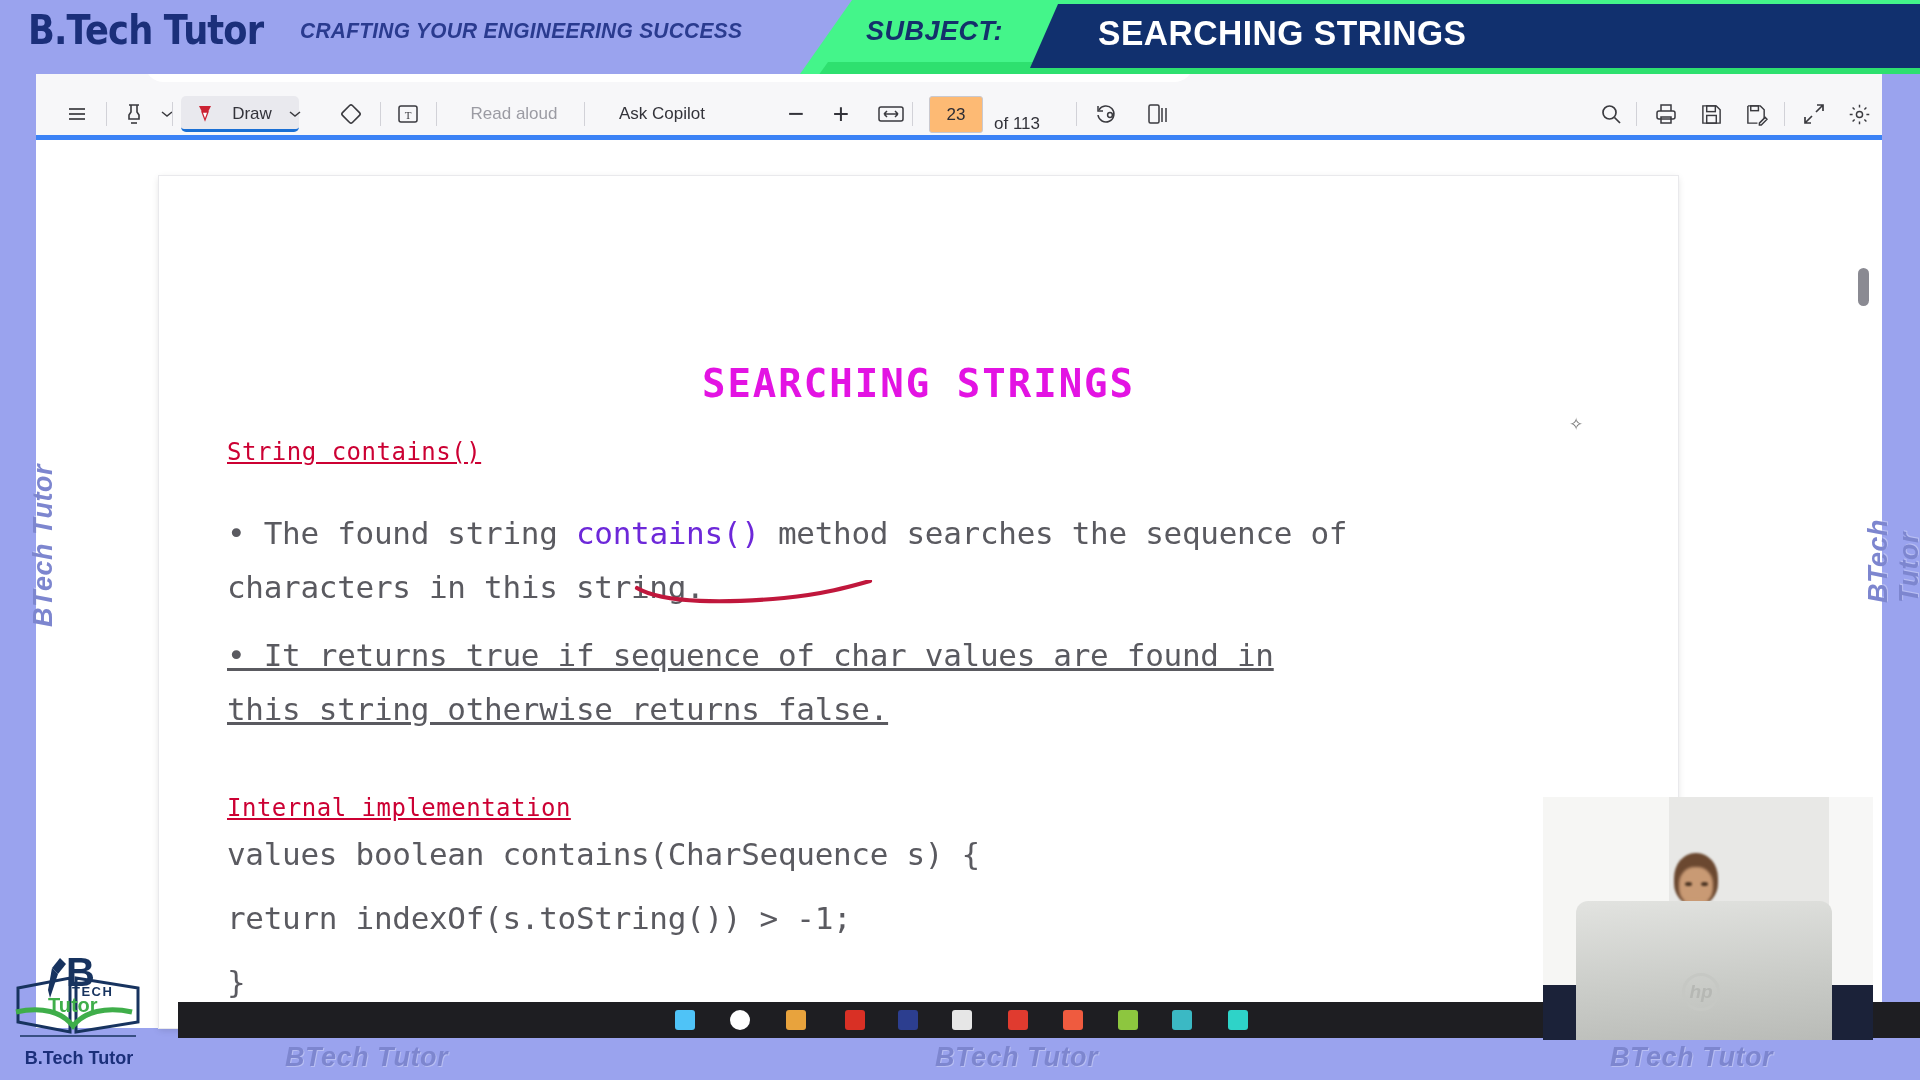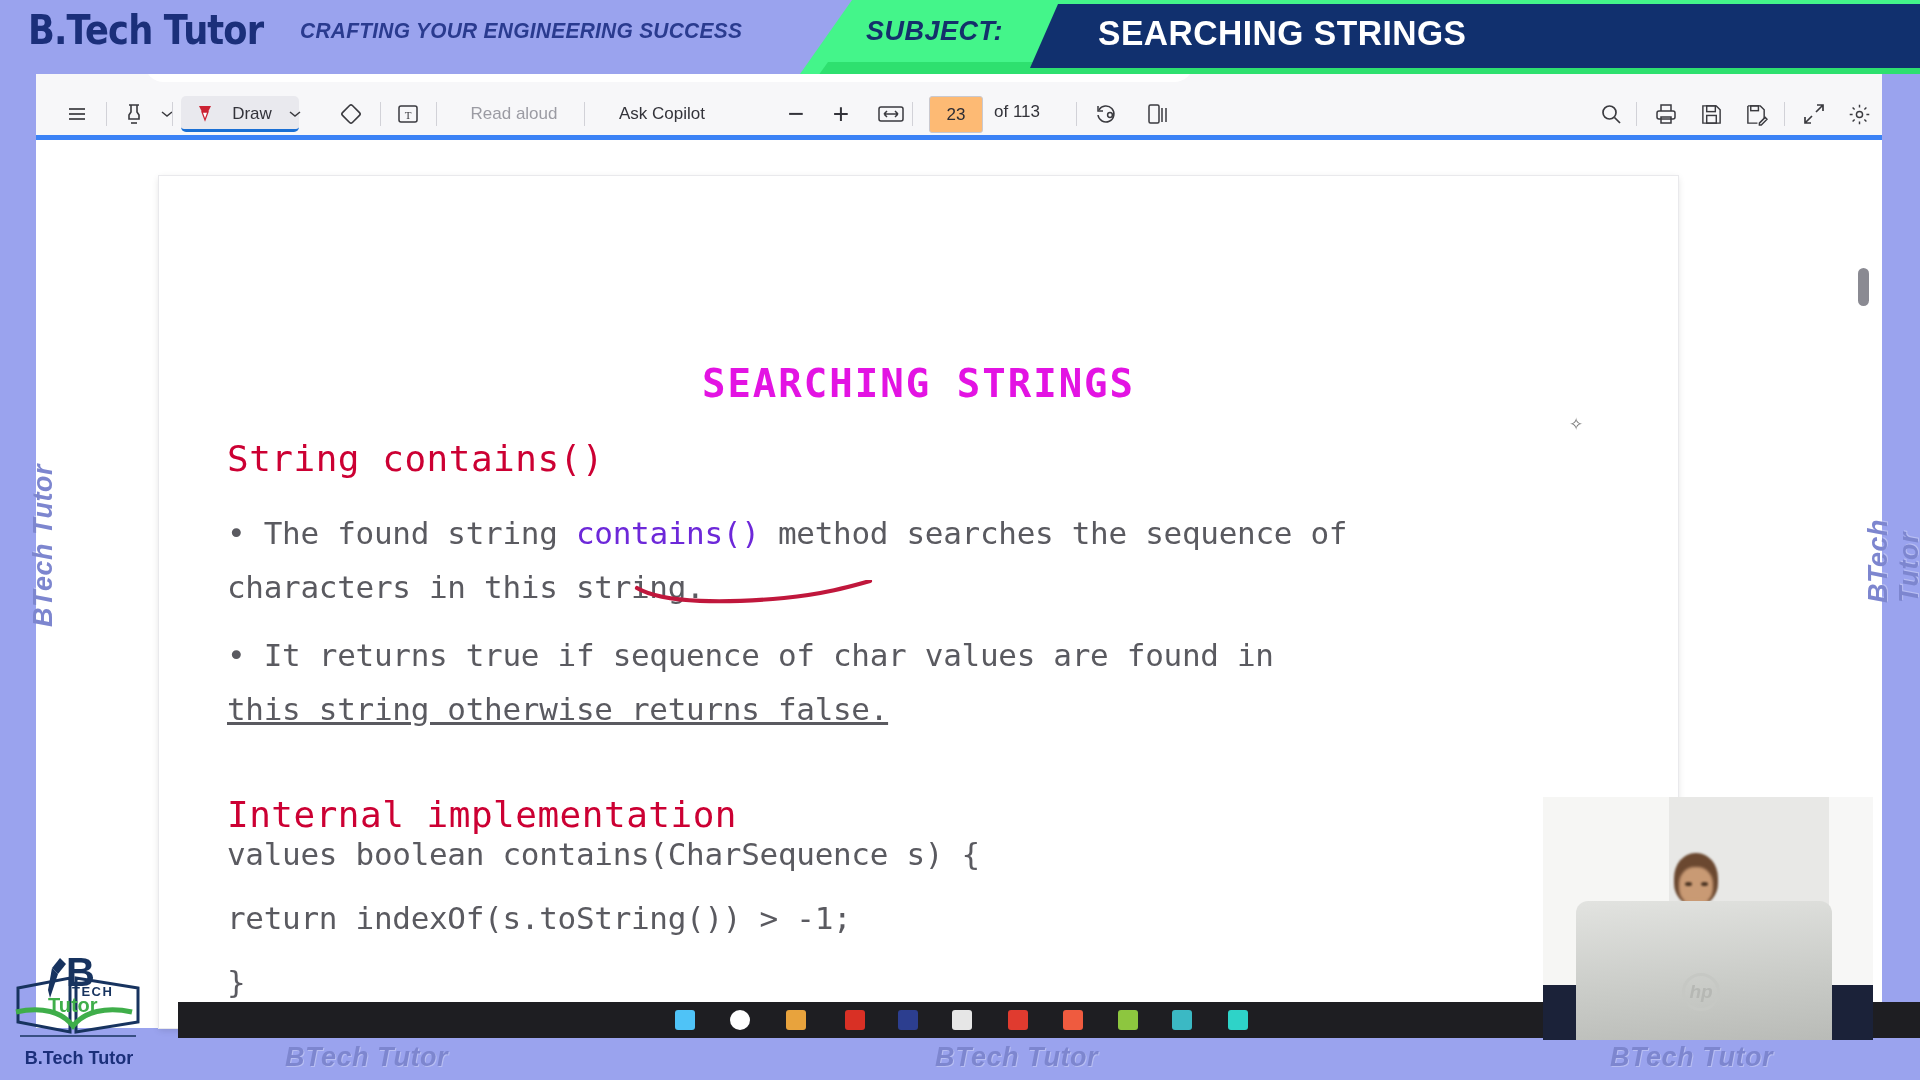--- a/index.html
+++ b/index.html
@@ -81,21 +81,21 @@
   .draw-box {
     position:absolute; left:145px; top:8px; width:118px; height:36px;
     background:#e9e9ee; border-radius:5px; border-bottom:3px solid #1a6fd4;
   }
   .pagebox {
     position:absolute; left:893px; top:8px; width:54px; height:37px;
     background:#fdba74; border:1px solid #c9c9d0; border-radius:3px;
     display:flex; align-items:center; justify-content:center;
     font-size:17px; color:#2c2c33;
   }
-  .ofpages { position:absolute; left:958px; top:14px; font-size:17px; color:#33333a; }
+  .ofpages { position:absolute; left:958px; top:26px; font-size:17px; color:#33333a; }
 
   
   .viewer { position:absolute; left:0; top:104px; width:1846px; height:888px; background:#ffffff; }
   .page {
     position:absolute; left:123px; top:36px; width:1519px; height:852px;
     background:#ffffff; box-shadow:0 0 0 1px #e9e9ec, 0 2px 7px rgba(0,0,0,.13);
   }
   .scrolltrack { position:absolute; right:12px; top:0; width:14px; height:888px; background:#ffffff; }
   .scrollthumb { position:absolute; right:13px; top:128px; width:11px; height:38px; background:#8a8a92; border-radius:6px; }
 
@@ -103,21 +103,21 @@
   .slide-title {
     position:absolute; left:0; width:1519px; top:185px; text-align:center;
     font-family:"DejaVu Sans Mono", monospace; font-weight:bold;
     font-size:39px; color:#e313e3; letter-spacing:2px;
   }
   .diamond { position:absolute; left:1410px; top:238px; font-size:17px; color:#777; }
 
   .h-red {
     position:absolute; left:68px;
     font-family:"DejaVu Sans Mono", monospace;
-    font-size:36px; color:#cc0033; letter-spacing:.5px;
+    font-size:24px; color:#cc0033; letter-spacing:.5px;text-decoration:underline;
   }
   .body-line {
     position:absolute; left:68px; width:1400px;
     font-family:"DejaVu Sans Mono", monospace;
     font-size:31px; color:#5a5a60; letter-spacing:-.3px; line-height:54px;
   }
   .kw-purple { color:#6d28d9; }
   .code-line {
     position:absolute; left:68px;
     font-family:"DejaVu Sans Mono", monospace;
@@ -326,21 +326,21 @@
 
         <div class="body-line" style="top:330px;">
           <span>• The found string </span><span class="kw-purple">contains()</span><span> method searches the sequence of</span>
         </div>
         <div class="body-line" style="top:384px;">characters in this string.</div>
 
         <svg class="ink-underline" viewBox="0 0 240 28">
           <path d="M3 8 C 30 24, 95 23, 150 18 C 190 14, 215 7, 236 1" fill="none" stroke="#c0173c" stroke-width="4.2" stroke-linecap="round"></path>
         </svg>
 
-        <div class="body-line" style="top:452px;">• It returns true if sequence of char values are found in</div>
+        <div class="body-line" style="top:452px;text-decoration:underline;">• It returns true if sequence of char values are found in</div>
         <div class="body-line" style="top:506px;text-decoration:underline;">this string otherwise returns false.</div>
 
         <div class="h-red" style="top:582px;margin-top:36px;">Internal implementation</div>
 
         <div class="code-line" style="top:660px;">values boolean contains(CharSequence s) {</div>
         <div class="code-line" style="top:724px;">return indexOf(s.toString()) &gt; -1;</div>
         <div class="code-line" style="top:788px;">}</div>
       </div>
     </div>
   </div>

